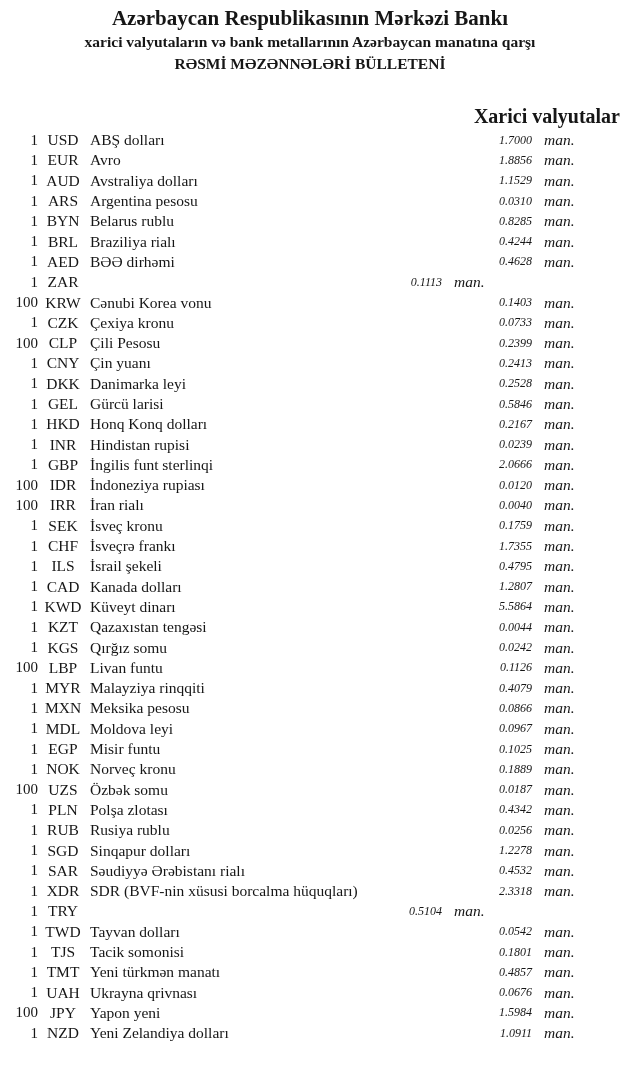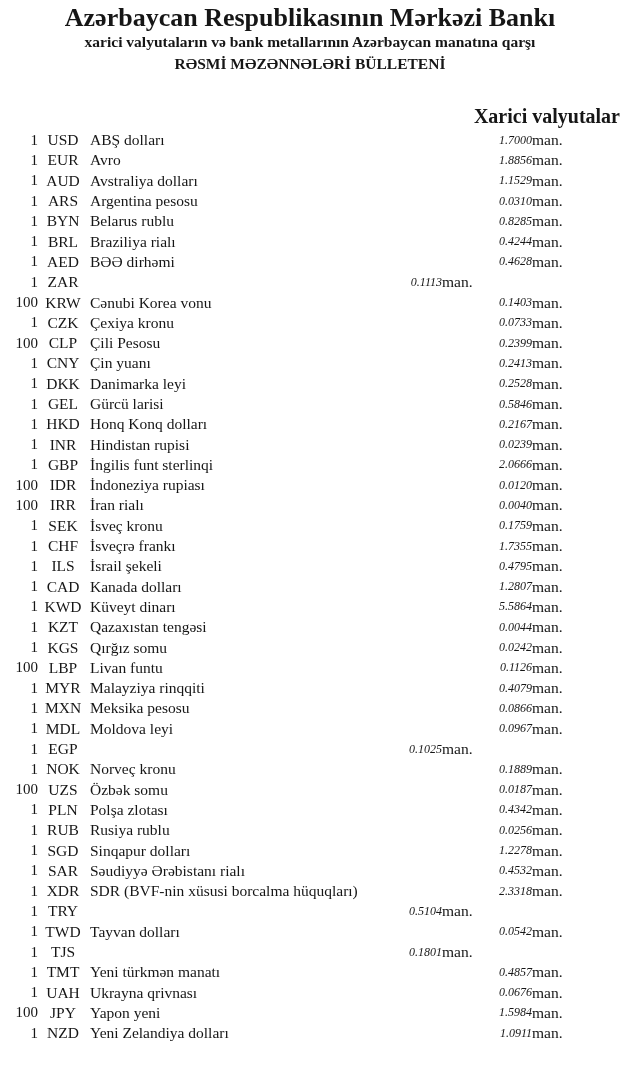--- a/index.html
+++ b/index.html
@@ -13,21 +13,21 @@
     height: 1073px;
     background: #ffffff;
     color: #161616;
     font-family: "Liberation Serif", "DejaVu Serif", serif;
     overflow: hidden;
     box-sizing: border-box;
     padding-top: 5px;
   }
   .doc-header { text-align: center; }
   .bank-name {
-    font-size: 26px;
+    font-size: 21px;
     font-weight: bold;
     line-height: 26px;
     margin: 0;
   }
   .header-line {
     font-size: 15.5px;
     font-weight: bold;
     line-height: 22px;
     margin: 0;
   }
@@ -64,21 +64,23 @@
     overflow: hidden;
   }
   .cell-rate {
     text-align: right;
     font-weight: normal;
     font-style: italic;
     font-size: 12px;
   }
   .cell-unit {
     text-align: left;
+    padding-left: 12px;
     font-size: 15.5px;
+    font-style: italic;
   }
 </style>
 </head>
 <body>
 
 <div class="page">
 
   <div class="doc-header">
     <div class="bank-name">Azərbaycan Respublikasının Mərkəzi Bankı</div>
     <div class="header-line">xarici valyutaların və bank metallarının Azərbaycan manatına qarşı</div>
@@ -294,20 +296,21 @@
       <div class="row">
         <span class="cell-qty">1</span>
         <span class="cell-code">MDL</span>
         <span class="cell-name">Moldova leyi</span>
         <span class="cell-rate">0.0967</span>
         <span class="cell-unit">man.</span>
       </div>
       <div class="row">
         <span class="cell-qty">1</span>
         <span class="cell-code">EGP</span>
+        <span class="cell-name">Misir funtu</span>
         <span class="cell-rate">0.1025</span>
         <span class="cell-unit">man.</span>
       </div>
       <div class="row">
         <span class="cell-qty">1</span>
         <span class="cell-code">NOK</span>
         <span class="cell-name">Norveç kronu</span>
         <span class="cell-rate">0.1889</span>
         <span class="cell-unit">man.</span>
       </div>
@@ -362,20 +365,21 @@
       <div class="row">
         <span class="cell-qty">1</span>
         <span class="cell-code">TWD</span>
         <span class="cell-name">Tayvan dolları</span>
         <span class="cell-rate">0.0542</span>
         <span class="cell-unit">man.</span>
       </div>
       <div class="row">
         <span class="cell-qty">1</span>
         <span class="cell-code">TJS</span>
+        <span class="cell-name">Tacik somonisi</span>
         <span class="cell-rate">0.1801</span>
         <span class="cell-unit">man.</span>
       </div>
       <div class="row">
         <span class="cell-qty">1</span>
         <span class="cell-code">TMT</span>
         <span class="cell-name">Yeni türkmən manatı</span>
         <span class="cell-rate">0.4857</span>
         <span class="cell-unit">man.</span>
       </div>

